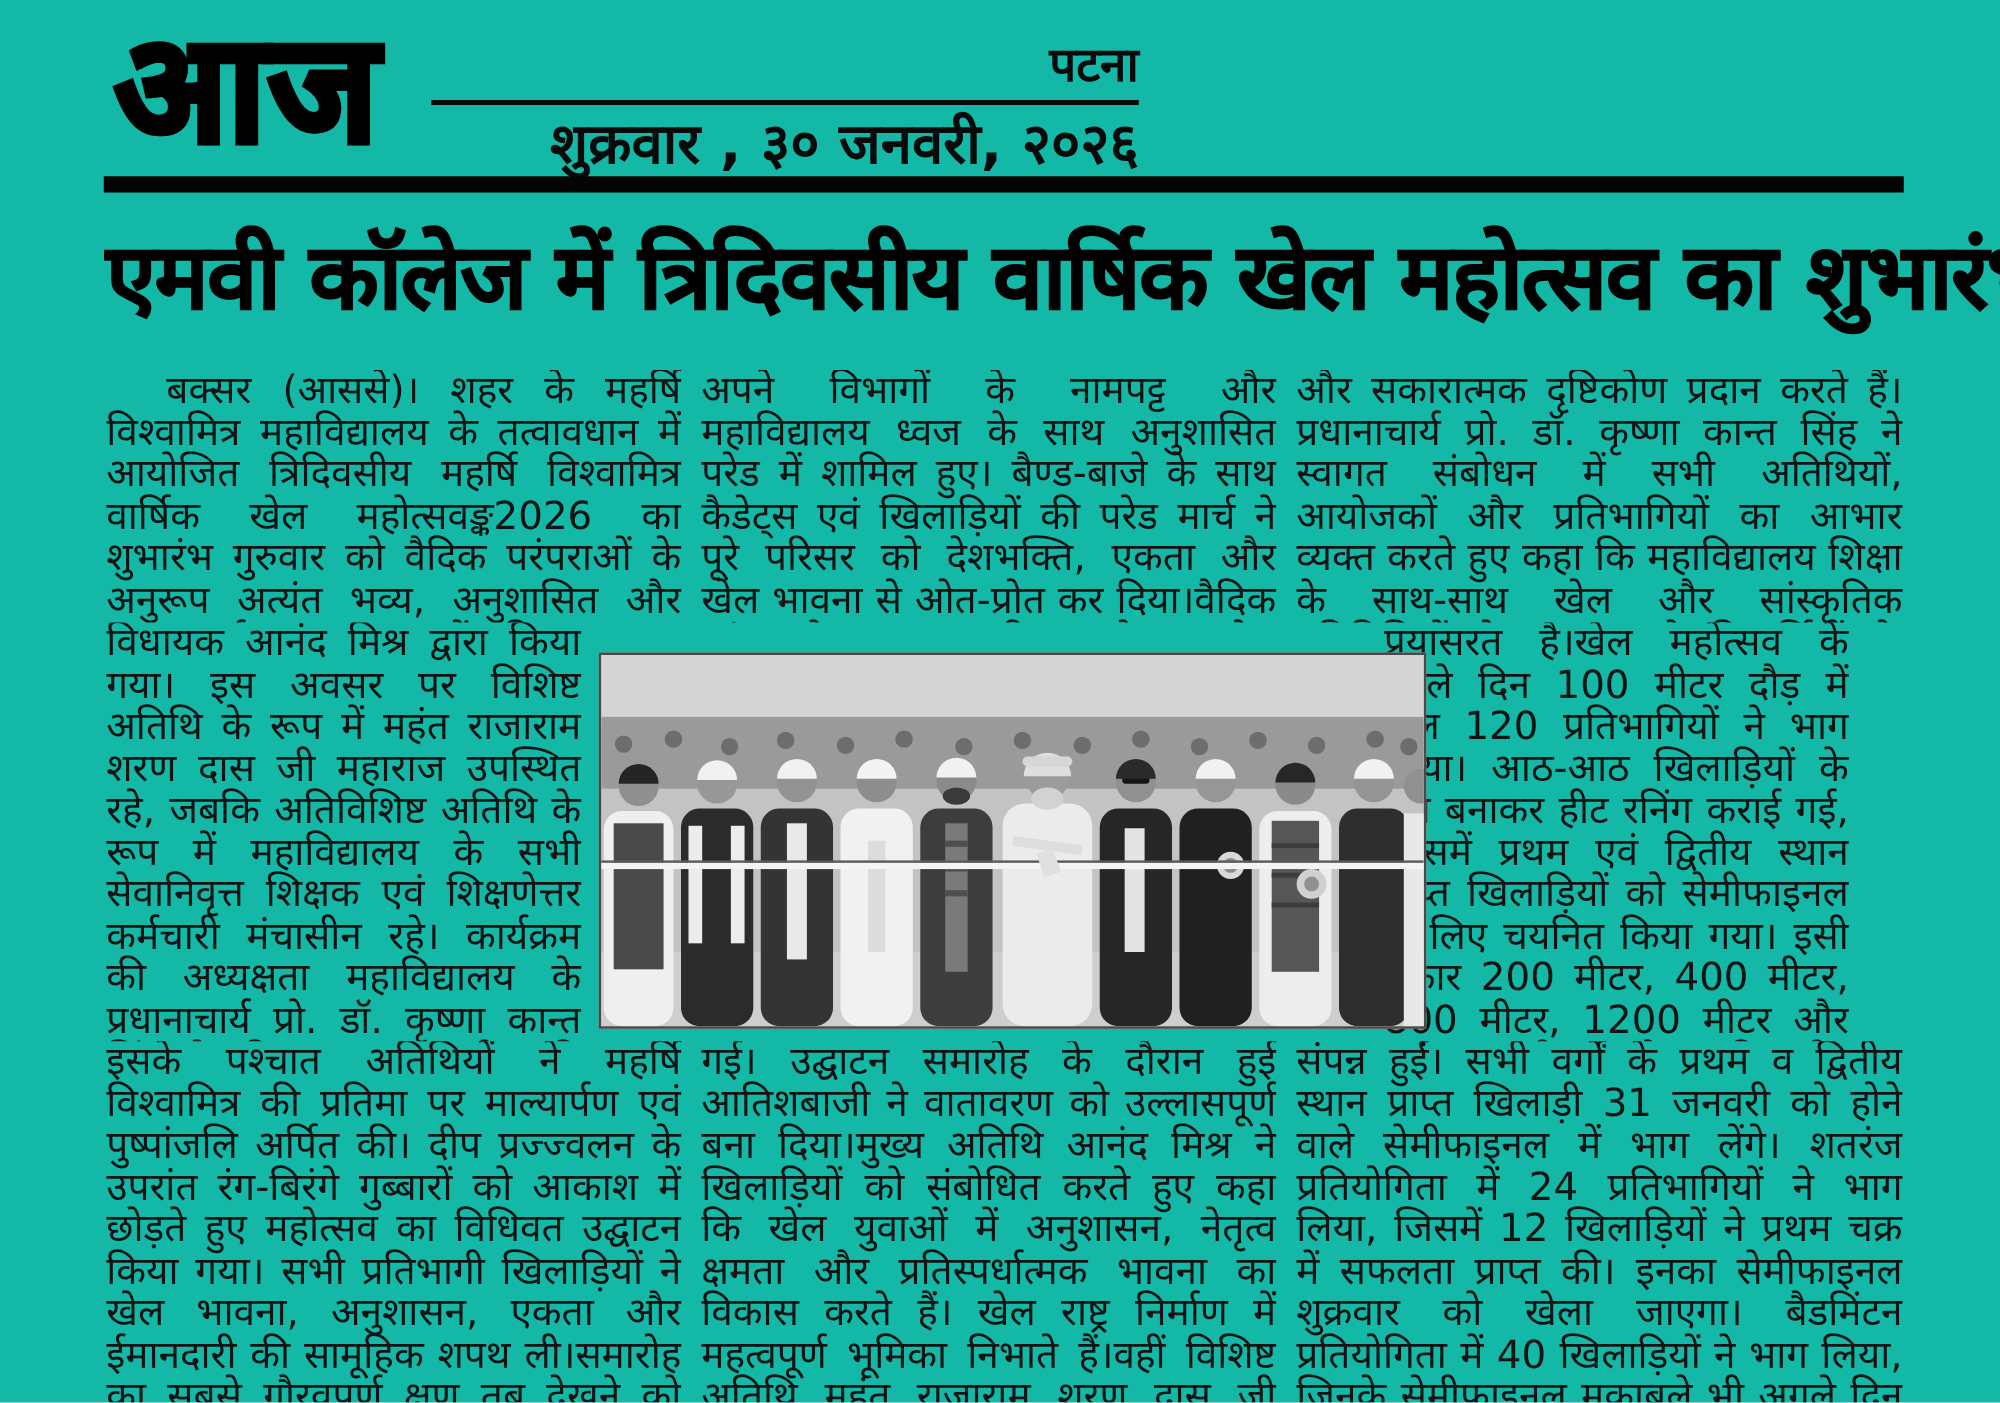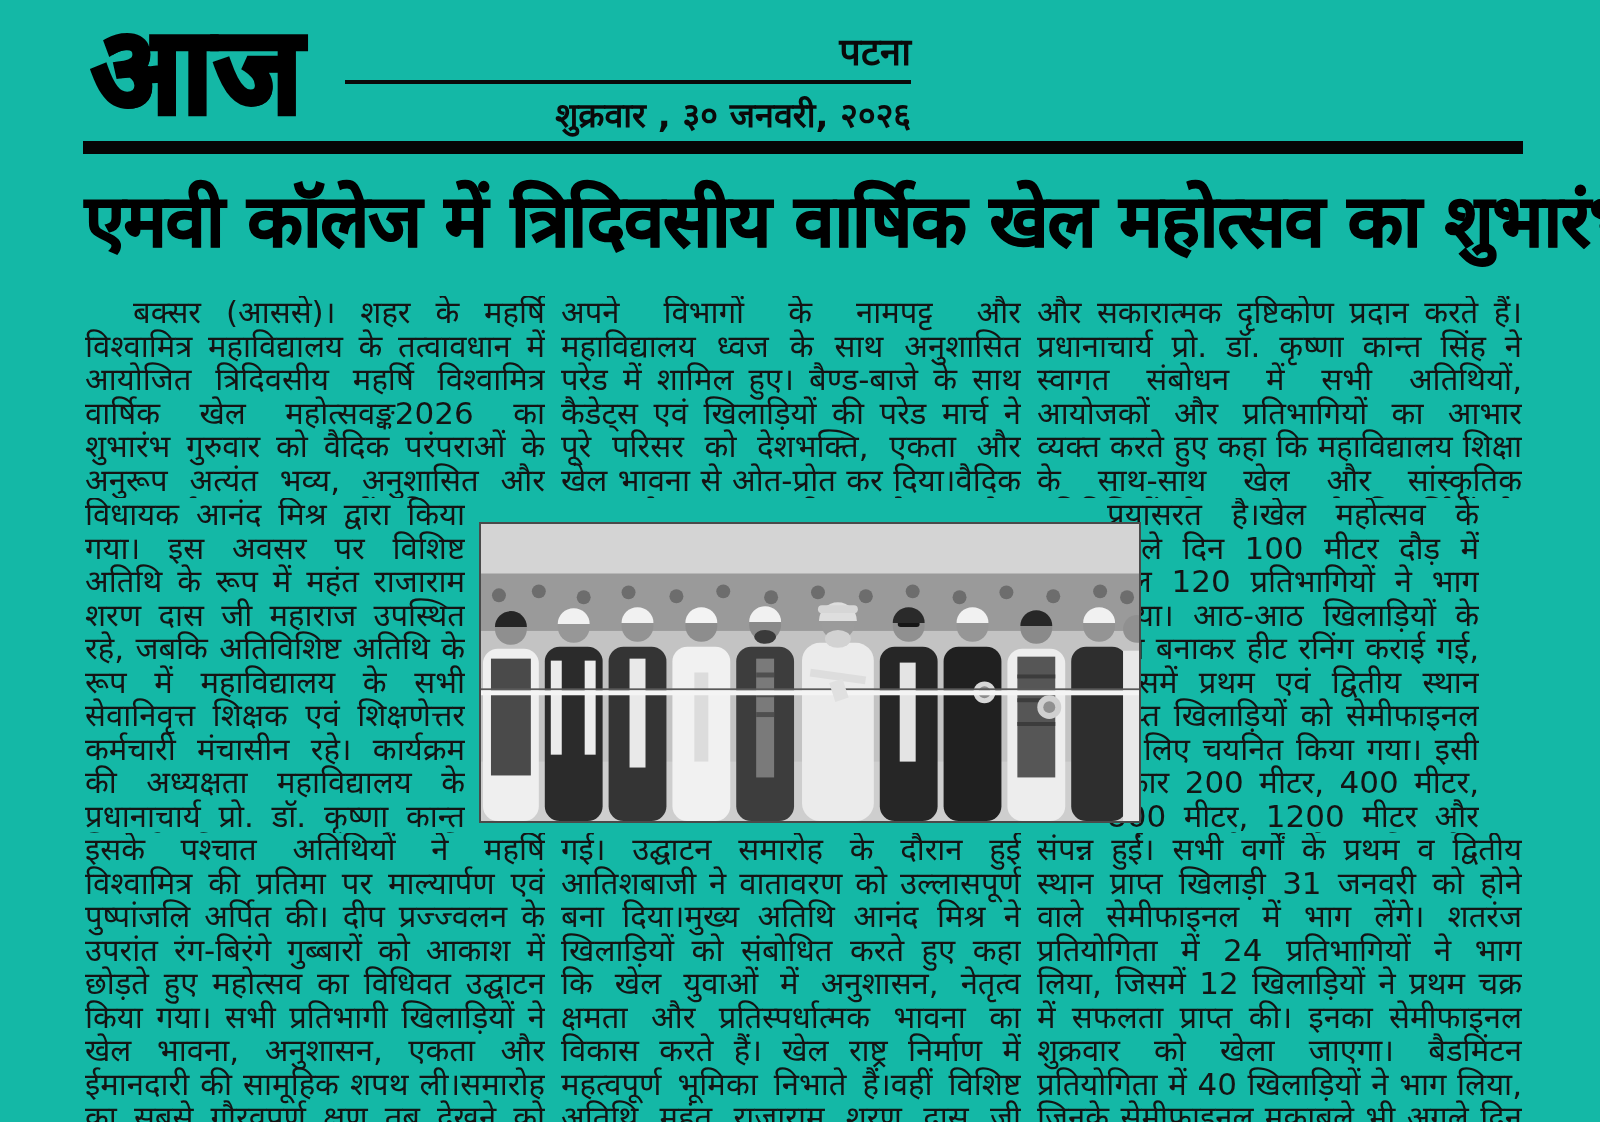--- a/index.html
+++ b/index.html
@@ -11,21 +11,21 @@
   .masthead{position:absolute;left:0;top:0;width:1600px;height:140px;}
   .logo{
     position:absolute;left:92px;top:-14px;
     font-size:118px;font-weight:bold;color:#000;
     -webkit-text-stroke:5px #000;letter-spacing:2px;
     text-shadow:2px 2px 0 #000;
   }
   .mast-center{position:absolute;left:345px;top:8px;width:566px;text-align:right;margin-top:22px;}
   .edition{font-size:38px;font-weight:bold;line-height:44px;color:#0a0a0a;}
   .mast-underline{height:4px;background:#0a0a0a;margin:6px 0 8px 0;}
-  .dateline{font-size:34px;font-weight:bold;line-height:46px;color:#0a0a0a;white-space:nowrap;}
+  .dateline{font-size:45px;font-weight:bold;line-height:46px;color:#0a0a0a;white-space:nowrap;}
   
   .top-rule{position:absolute;left:83px;top:141px;width:1440px;height:13px;background:#050505;}
   .headline{
     position:absolute;left:85px;top:163px;width:1432px;height:118px;
     font-size:72px;font-weight:bold;color:#000;text-align:center;
     white-space:nowrap;line-height:116px;-webkit-text-stroke:1.3px #000;
     letter-spacing:-1px;
   }
   
   .columns{

